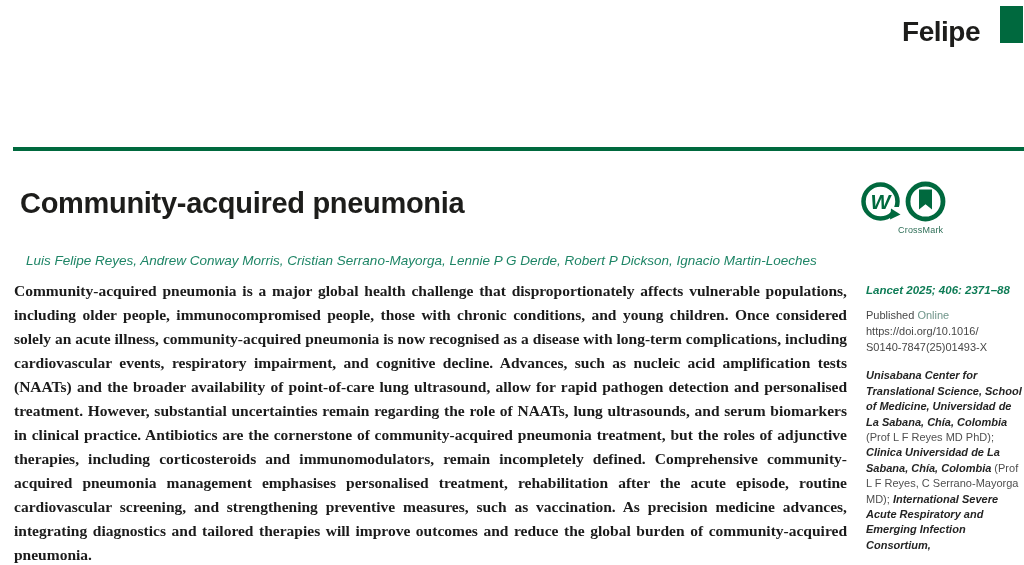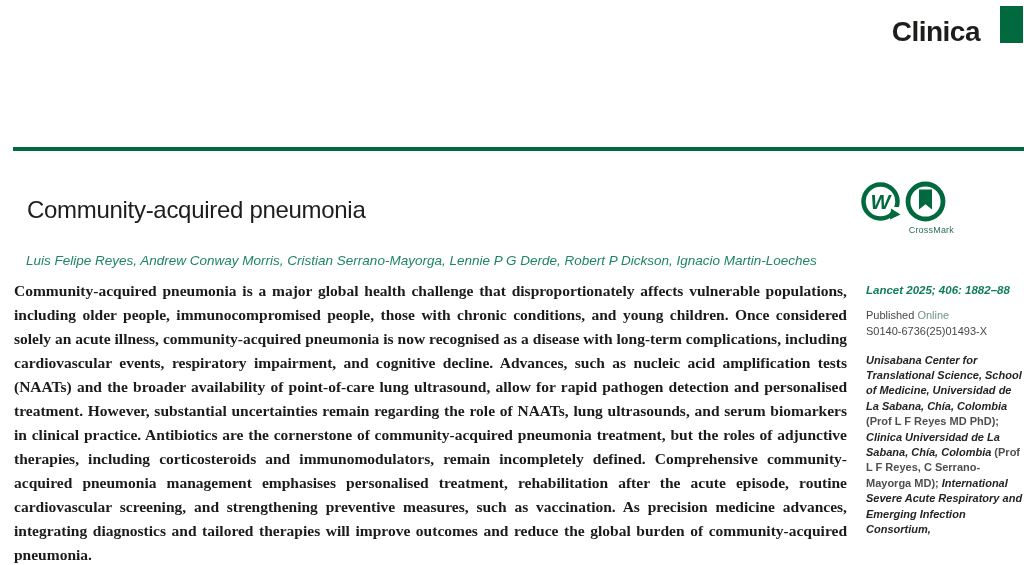--- a/index.html
+++ b/index.html
@@ -23,30 +23,30 @@
   }
   .corner-block{
     position:absolute;top:6px;right:1px;width:23px;height:37px;
     background:var(--brand_green);
   }
   .title-rule{
     position:absolute;left:13px;top:147px;width:1011px;height:4px;
     background:var(--brand_green);
   }
   .article-title{
-    position:absolute;left:14px;top:180px;margin:13px;
-    font-size:24px;line-height:34px;font-weight:normal;color:var(--ink);
+    position:absolute;left:14px;top:180px;margin:6px;
+    font-size:29px;line-height:34px;font-weight:bold;color:var(--ink);
     letter-spacing:-0.3px;
   }
   .badges{position:absolute;left:860px;top:181px;width:90px;height:56px;}
   .badge{position:absolute;display:block;width:41px;height:41px;}
   .badge.w{left:0;top:0;}
   .badge.cm{left:45px;top:0;}
   .cm-caption{
-    position:absolute;left:38px;top:44px;width:56px;text-align:right;
+    position:absolute;left:38px;top:44px;width:56px;text-align:left;
     font-size:9px;color:#2e6e57;letter-spacing:0.2px;
   }
   .authors{
     position:absolute;left:14px;top:241px;margin:12px;
     font-size:13.5px;font-style:italic;color:var(--text_green);
   }
   .abstract{
     position:absolute;left:14px;top:279px;width:833px;margin:0;
     font-family:"Liberation Serif", serif;font-weight:bold;
     font-size:15.5px;line-height:24px;text-align:justify;
@@ -58,28 +58,28 @@
   .citation{
     margin:0 0 10px 0;font-size:11.5px;line-height:15px;
     font-weight:bold;font-style:italic;color:var(--citation_green);
   }
   .pub-block{margin:0 0 13px 0;font-size:11px;line-height:15.8px;color:var(--gray_text);}
   .pub-block .line{display:block;}
   .online-link{color:var(--muted_link_green);cursor:pointer;}
   .doi-link{color:var(--gray_text);cursor:pointer;text-decoration:none;word-break:break-all;}
   .affiliations{margin:0;font-size:11px;line-height:15.4px;color:#242424;}
   .seg-bold{font-weight:bold;color:#242424;font-style:italic;}
-  .seg-reg{font-weight:bold;color:#4f4f4f;}
+  .seg-reg{font-weight:normal;color:#4f4f4f;}
 </style>
 </head>
 <body>
 
 <div>
 
-  <h2 class="section-label">Clinica</h2>
+  <h2 class="section-label">Felipe</h2>
   <div class="corner-block"></div>
 
   <div class="title-rule"></div>
 
   <h1 class="article-title">Community-acquired pneumonia</h1>
 
   <div class="badges">
     <span class="badge w">
       <svg width="41" height="41" viewBox="0 0 41 41">
         <circle cx="20.5" cy="20.5" r="17" fill="#ffffff" stroke="#00693e" stroke-width="4.5"></circle>
@@ -95,21 +95,22 @@
       </svg>
     </span>
     <span class="cm-caption">CrossMark</span>
   </div>
 
   <p class="authors">Luis Felipe Reyes, Andrew Conway Morris, Cristian Serrano-Mayorga, Lennie P G Derde, Robert P Dickson, Ignacio Martin-Loeches</p>
 
   <p class="abstract">Community-acquired pneumonia is a major global health challenge that disproportionately affects vulnerable populations, including older people, immunocompromised people, those with chronic conditions, and young children. Once considered solely an acute illness, community-acquired pneumonia is now recognised as a disease with long-term complications, including cardiovascular events, respiratory impairment, and cognitive decline. Advances, such as nucleic acid amplification tests (NAATs) and the broader availability of point-of-care lung ultrasound, allow for rapid pathogen detection and personalised treatment. However, substantial uncertainties remain regarding the role of NAATs, lung ultrasounds, and serum biomarkers in clinical practice. Antibiotics are the cornerstone of community-acquired pneumonia treatment, but the roles of adjunctive therapies, including corticosteroids and immunomodulators, remain incompletely defined. Comprehensive community-acquired pneumonia management emphasises personalised treatment, rehabilitation after the acute episode, routine cardiovascular screening, and strengthening preventive measures, such as vaccination. As precision medicine advances, integrating diagnostics and tailored therapies will improve outcomes and reduce the global burden of community-acquired pneumonia.</p>
 
   <aside class="sidebar">
-    <p class="citation">Lancet 2025; 406: 1882–88</p>
+    <p class="citation">Lancet 2025; 406: 2371–88</p>
     <p class="pub-block">
       <span class="line"><span>Published </span><span class="online-link">Online</span></span>
-      <span class="line doi-link">S0140-6736(25)01493-X</span>
+      <span class="line doi-link">https://doi.org/10.1016/</span>
+      <span class="line doi-link">S0140-7847(25)01493-X</span>
     </p>
     <p class="affiliations"><span class="seg-bold">Unisabana Center for Translational Science, School of Medicine, Universidad de La Sabana, Chía, Colombia </span><span class="seg-reg">(Prof L F Reyes MD PhD); </span><span class="seg-bold">Clinica Universidad de La Sabana, Chía, Colombia </span><span class="seg-reg">(Prof L F Reyes, C Serrano-Mayorga MD); </span><span class="seg-bold">International Severe Acute Respiratory and Emerging Infection Consortium,</span></p>
   </aside>
 
 </div>
 
 </body></html>

